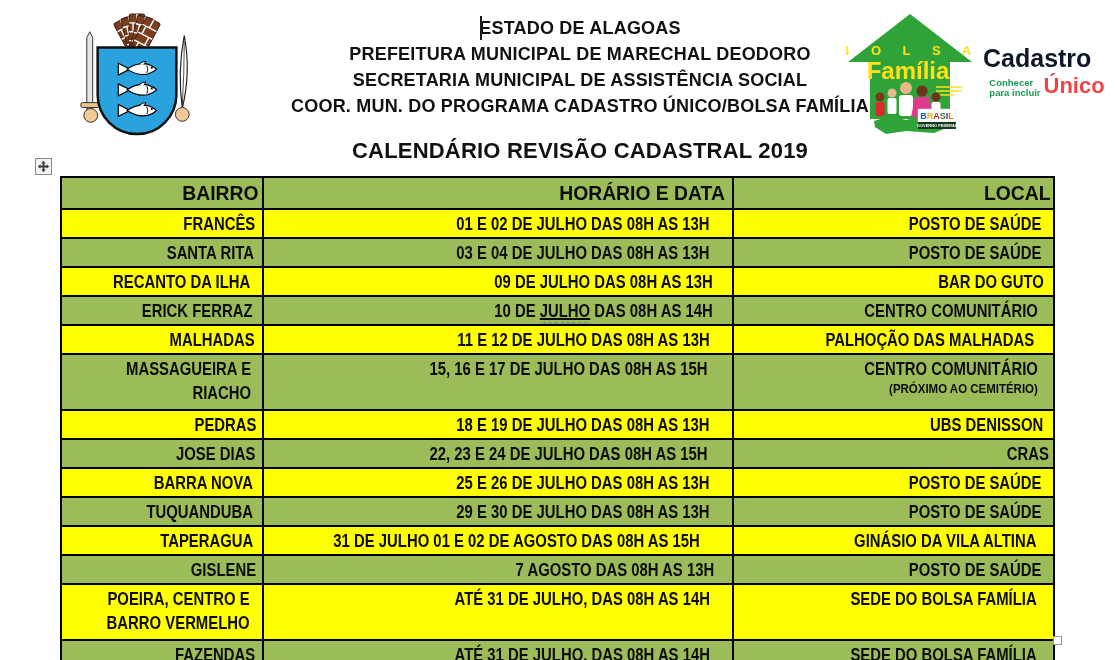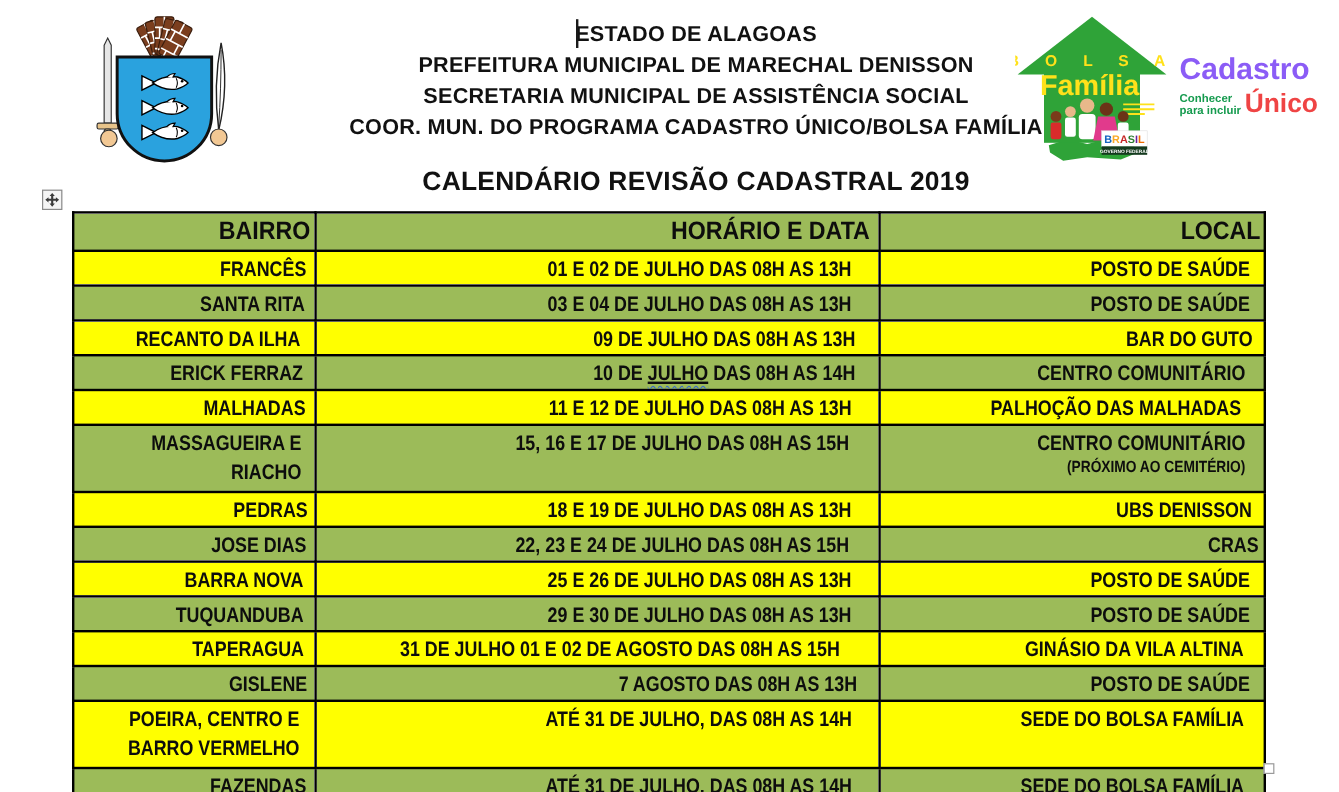--- a/index.html
+++ b/index.html
@@ -10,22 +10,22 @@
   
   .org{position:absolute; left:200px; top:15px; width:760px; text-align:center;
        font-weight:bold; font-size:18px; line-height:26px; letter-spacing:0.2px;}
   .caret{position:absolute; left:480px; top:16px; width:2px; height:24px; background:#1a1a1a;}
   .doc-title{position:absolute; left:160px; top:138px; width:840px; text-align:center;
        font-weight:bold; font-size:22px; letter-spacing:0.2px;}
   
   .coa{position:absolute; left:74px; top:12px;}
   .bolsa{position:absolute; left:846px; top:13px;}
   .cadastro{position:absolute; left:983px; top:46px; width:128px; font-weight:bold;}
-  .cad-top{color:#8b5cf6; font-size:25px; line-height:25px; letter-spacing:0px;}
-  .cad-bottom{display:flex; align-items:flex-end; margin-top:3px;}
+  .cad-top{color:#0f172a; font-size:25px; line-height:25px; letter-spacing:0px;}
+  .cad-bottom{display:flex; align-items:flex-end; margin-top:3px;justify-content:center;}
   .cad-tag{color:#169b4f; font-size:9.5px; line-height:10px; text-align:left;}
   .cad-main{color:#ef4444; font-size:22px; line-height:24px; margin-left:3px;}
   
   .move-handle{position:absolute; left:35px; top:158px; width:17px; height:17px;
        background:#f4f4f4; border:1px solid #8a8a8a; box-sizing:border-box; cursor:move;}
   .resize-handle{position:absolute; left:1053px; top:636px; width:9px; height:9px;
        background:#ffffff; border:1px solid #9a9a9a; box-sizing:border-box;}
   
   .cal{position:absolute; left:60px; top:176px; width:993px; border-collapse:collapse;
        table-layout:fixed; font-weight:bold; color:#0d0d0d;}
@@ -78,21 +78,21 @@
     <circle cx="110" cy="104" r="7" fill="#f2c894" stroke="#333" stroke-width="1"></circle>
 
     <path d="M24 36 H104 V84 A40 40 0 0 1 24 84 Z" fill="#2AA2DE" stroke="#111" stroke-width="2.5"></path>
     <use href="#fish" transform="translate(64,58)"></use>
     <use href="#fish" transform="translate(64,79)"></use>
     <use href="#fish" transform="translate(64,100)"></use>
   </svg>
 
   <div class="org">
     <div>ESTADO DE ALAGOAS</div>
-    <div>PREFEITURA MUNICIPAL DE MARECHAL DENISSON</div>
+    <div>PREFEITURA MUNICIPAL DE MARECHAL DEODORO</div>
     <div>SECRETARIA MUNICIPAL DE ASSISTÊNCIA SOCIAL</div>
     <div>COOR. MUN. DO PROGRAMA CADASTRO ÚNICO/BOLSA FAMÍLIA</div>
   </div>
   <div class="caret"></div>
 
   <svg class="bolsa" width="128" height="124" viewBox="0 0 128 124">
     <polygon points="28,108 44,103 60,107 76,103 96,107 105,113 88,120 60,118 40,121 29,114" fill="#2FA338"></polygon>
     <rect x="24" y="44" width="80" height="62" fill="#2FA338"></rect>
     <polygon points="64,1 126,49 2,49" fill="#2FA338"></polygon>
     <text x="64" y="42" text-anchor="middle" fill="#FFE11A" font-family="Liberation Sans, sans-serif" font-size="13" font-weight="bold" letter-spacing="9">B O L S A</text>

